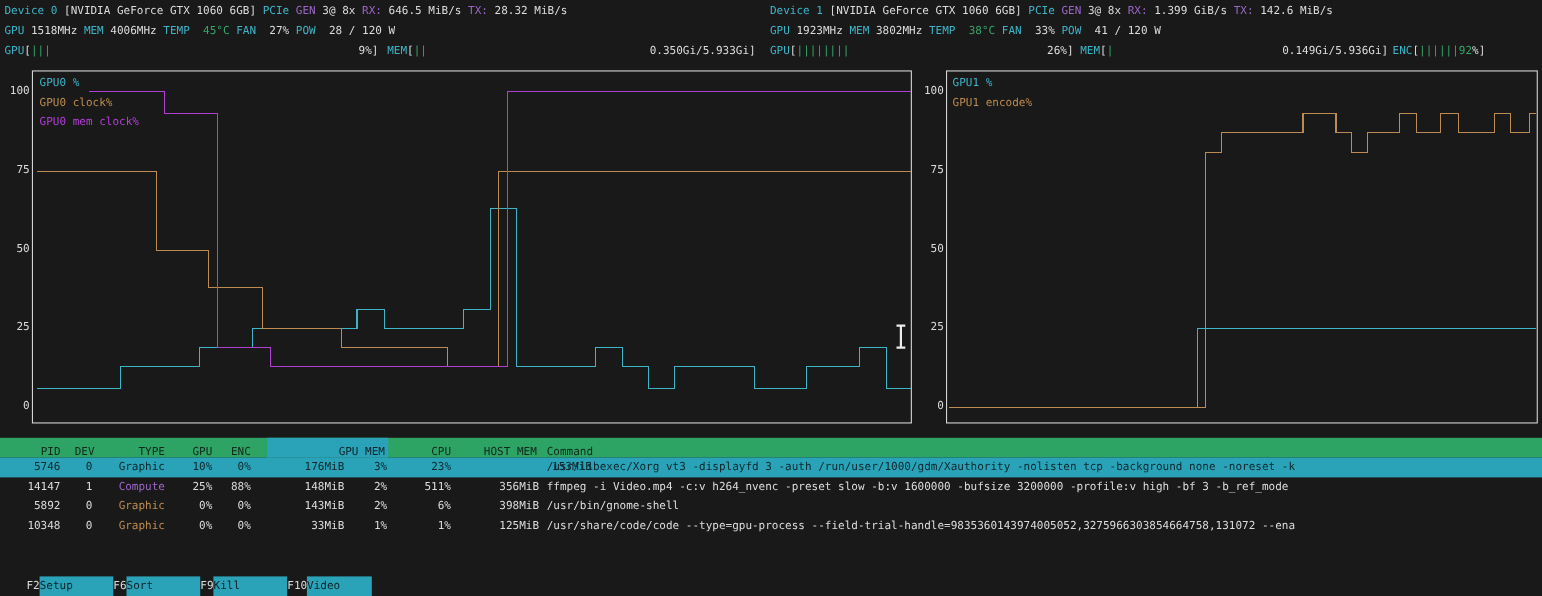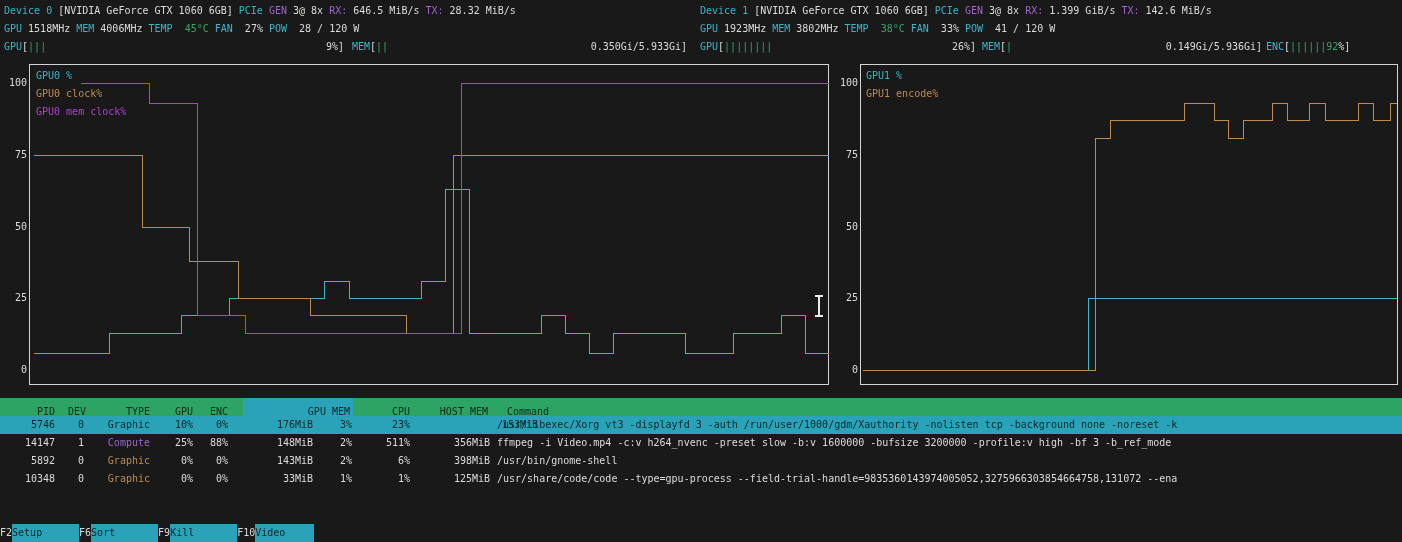--- a/index.html
+++ b/index.html
@@ -14,21 +14,21 @@
   }
   .tline{position:absolute; white-space:pre; height:18px;}
   .barline{position:absolute; left:0; width:1402px; height:18px;}
   .bargroup{position:absolute; top:0; white-space:pre;}
   .graph-box{position:absolute; border:1px solid var(--border); box-sizing:border-box; background:transparent;}
   .ytick{position:absolute; text-align:right; white-space:pre;}
   .legend-item{position:absolute; white-space:pre;}
   .overlay{position:absolute; left:0; top:0; pointer-events:none;}
   .thdr{position:absolute; left:0; width:1402px; height:18px; background:var(--hdr);}
   .sort-hl{position:absolute; top:0; height:18px; background:var(--sel);}
-  .hcell{position:absolute; top:5px; white-space:pre; color:#10291c;margin-left:10px;}
+  .hcell{position:absolute; top:5px; white-space:pre; color:#10291c;}
   .prow{position:absolute; left:0; width:1402px; height:18px;}
   .prow.selected{background:var(--sel);}
   .pcell{position:absolute; top:0; white-space:pre;}
   .cmdcell{position:absolute; top:0; left:497px; right:0; white-space:pre; overflow:hidden;}
   .fbar{position:absolute; left:0; top:524px; width:1402px; height:18px; display:flex;}
   .fkey-key{white-space:pre; color:var(--fg);}
   .fkey-label{white-space:pre; color:#0c2327; background:var(--sel); height:18px; box-sizing:border-box;}
   .cursor{position:absolute;}
 </style>
 </head>
@@ -123,21 +123,21 @@
         <span class="pcell" style="right: 1174px; color: rgb(220, 220, 220);">0%</span>
         <span class="pcell" style="right: 1089px; color: rgb(220, 220, 220);">33MiB</span>
         <span class="pcell" style="right: 1050px; color: rgb(220, 220, 220);">1%</span>
         <span class="pcell" style="right: 992px; color: rgb(220, 220, 220);">1%</span>
         <span class="pcell" style="right: 912px; color: rgb(220, 220, 220);">125MiB</span>
         <span class="cmdcell" style="color: rgb(220, 220, 220);">/usr/share/code/code --type=gpu-process --field-trial-handle=9835360143974005052,3275966303854664758,131072 --ena</span>
       </div>
     </div>
 
   <div class="fbar" id="fkey-bar">
-      <div style="display: flex;">
+      <div style="display: flex; margin-left: 24px;">
         <span class="fkey-key">F2</span>
         <span class="fkey-label" style="width: 67px;">Setup</span>
       </div>
       <div style="display: flex;">
         <span class="fkey-key">F6</span>
         <span class="fkey-label" style="width: 67px;">Sort</span>
       </div>
       <div style="display: flex;">
         <span class="fkey-key">F9</span>
         <span class="fkey-label" style="width: 67px;">Kill</span>

